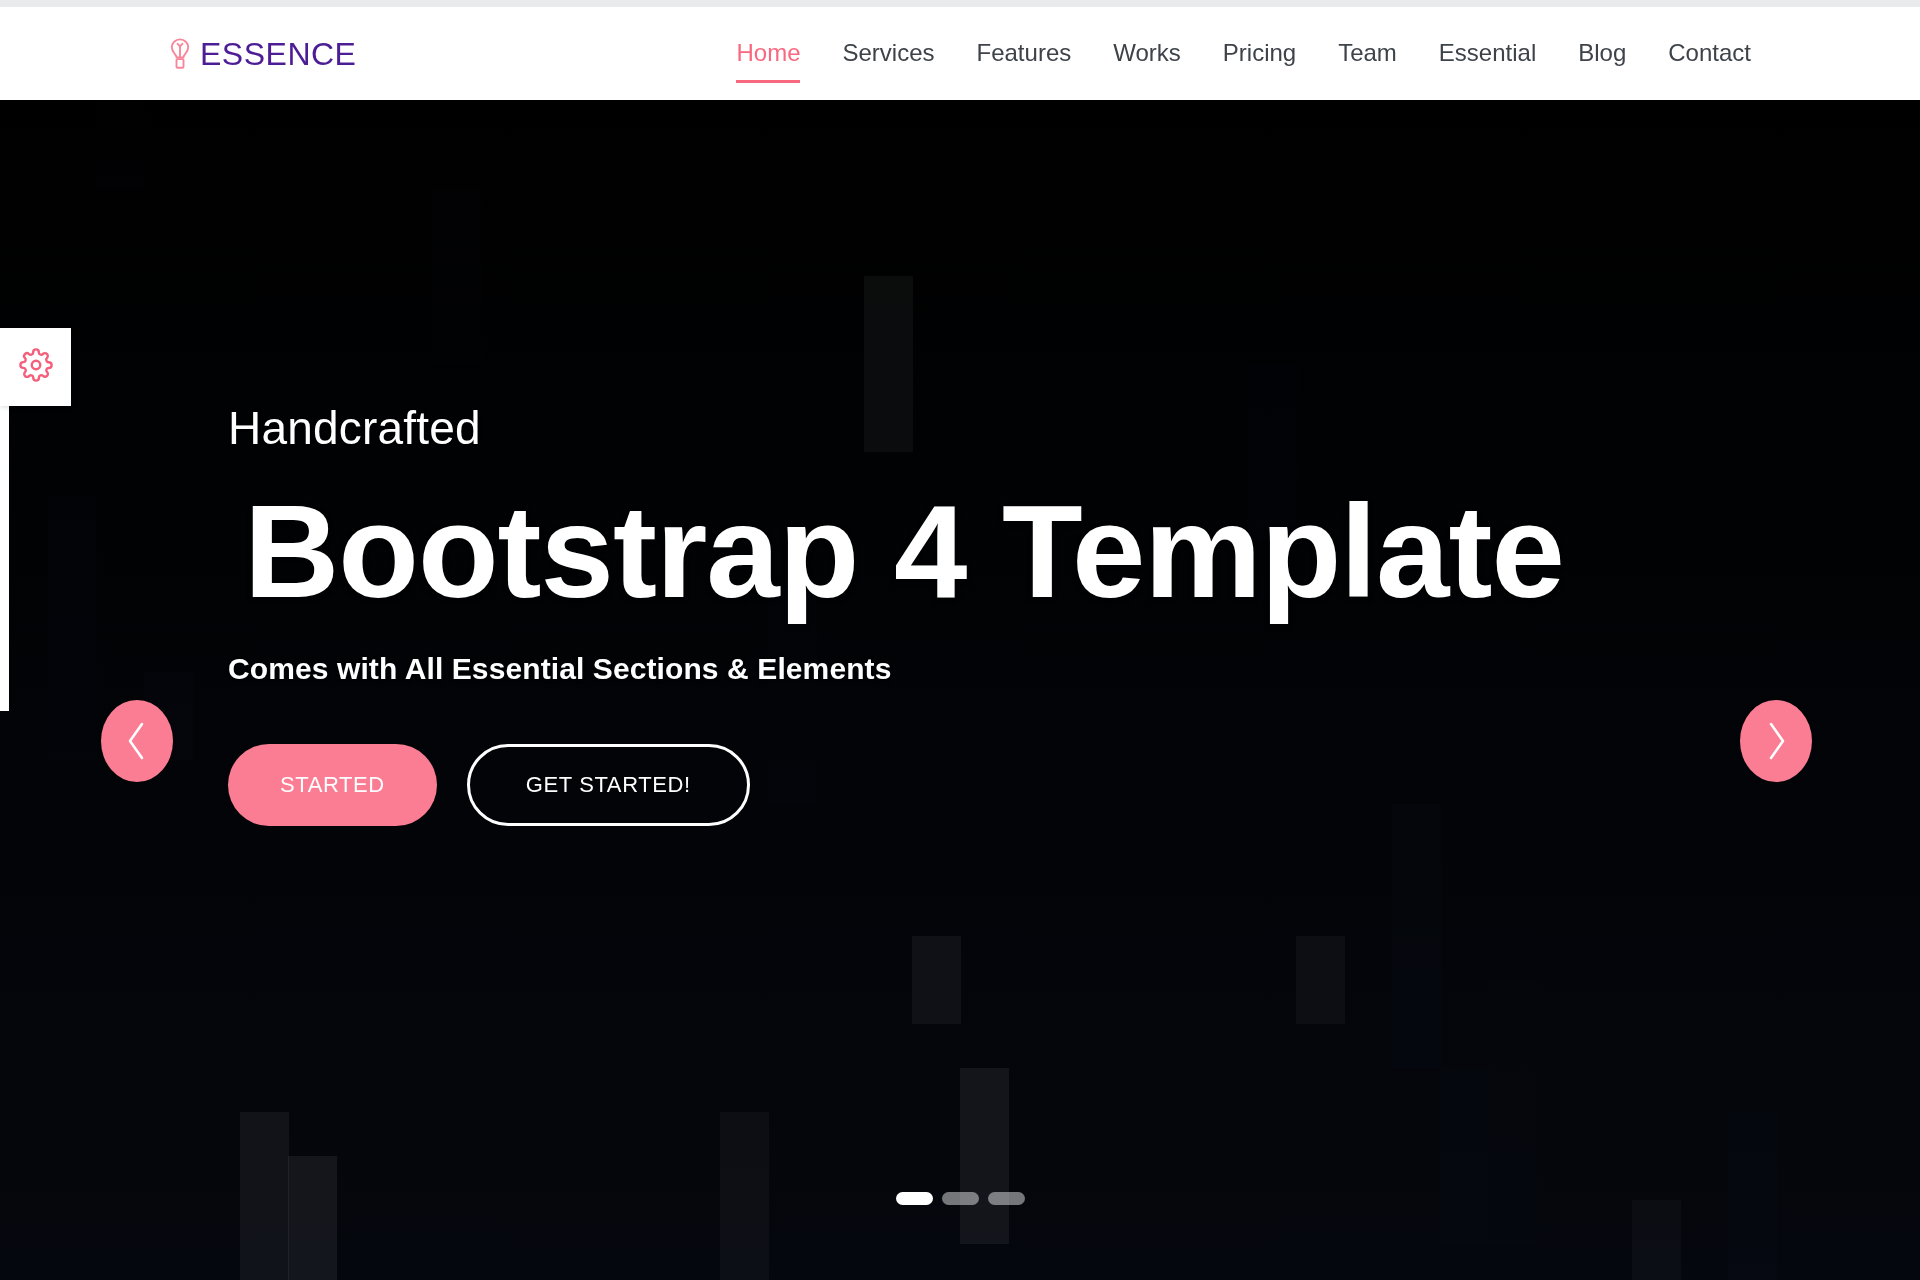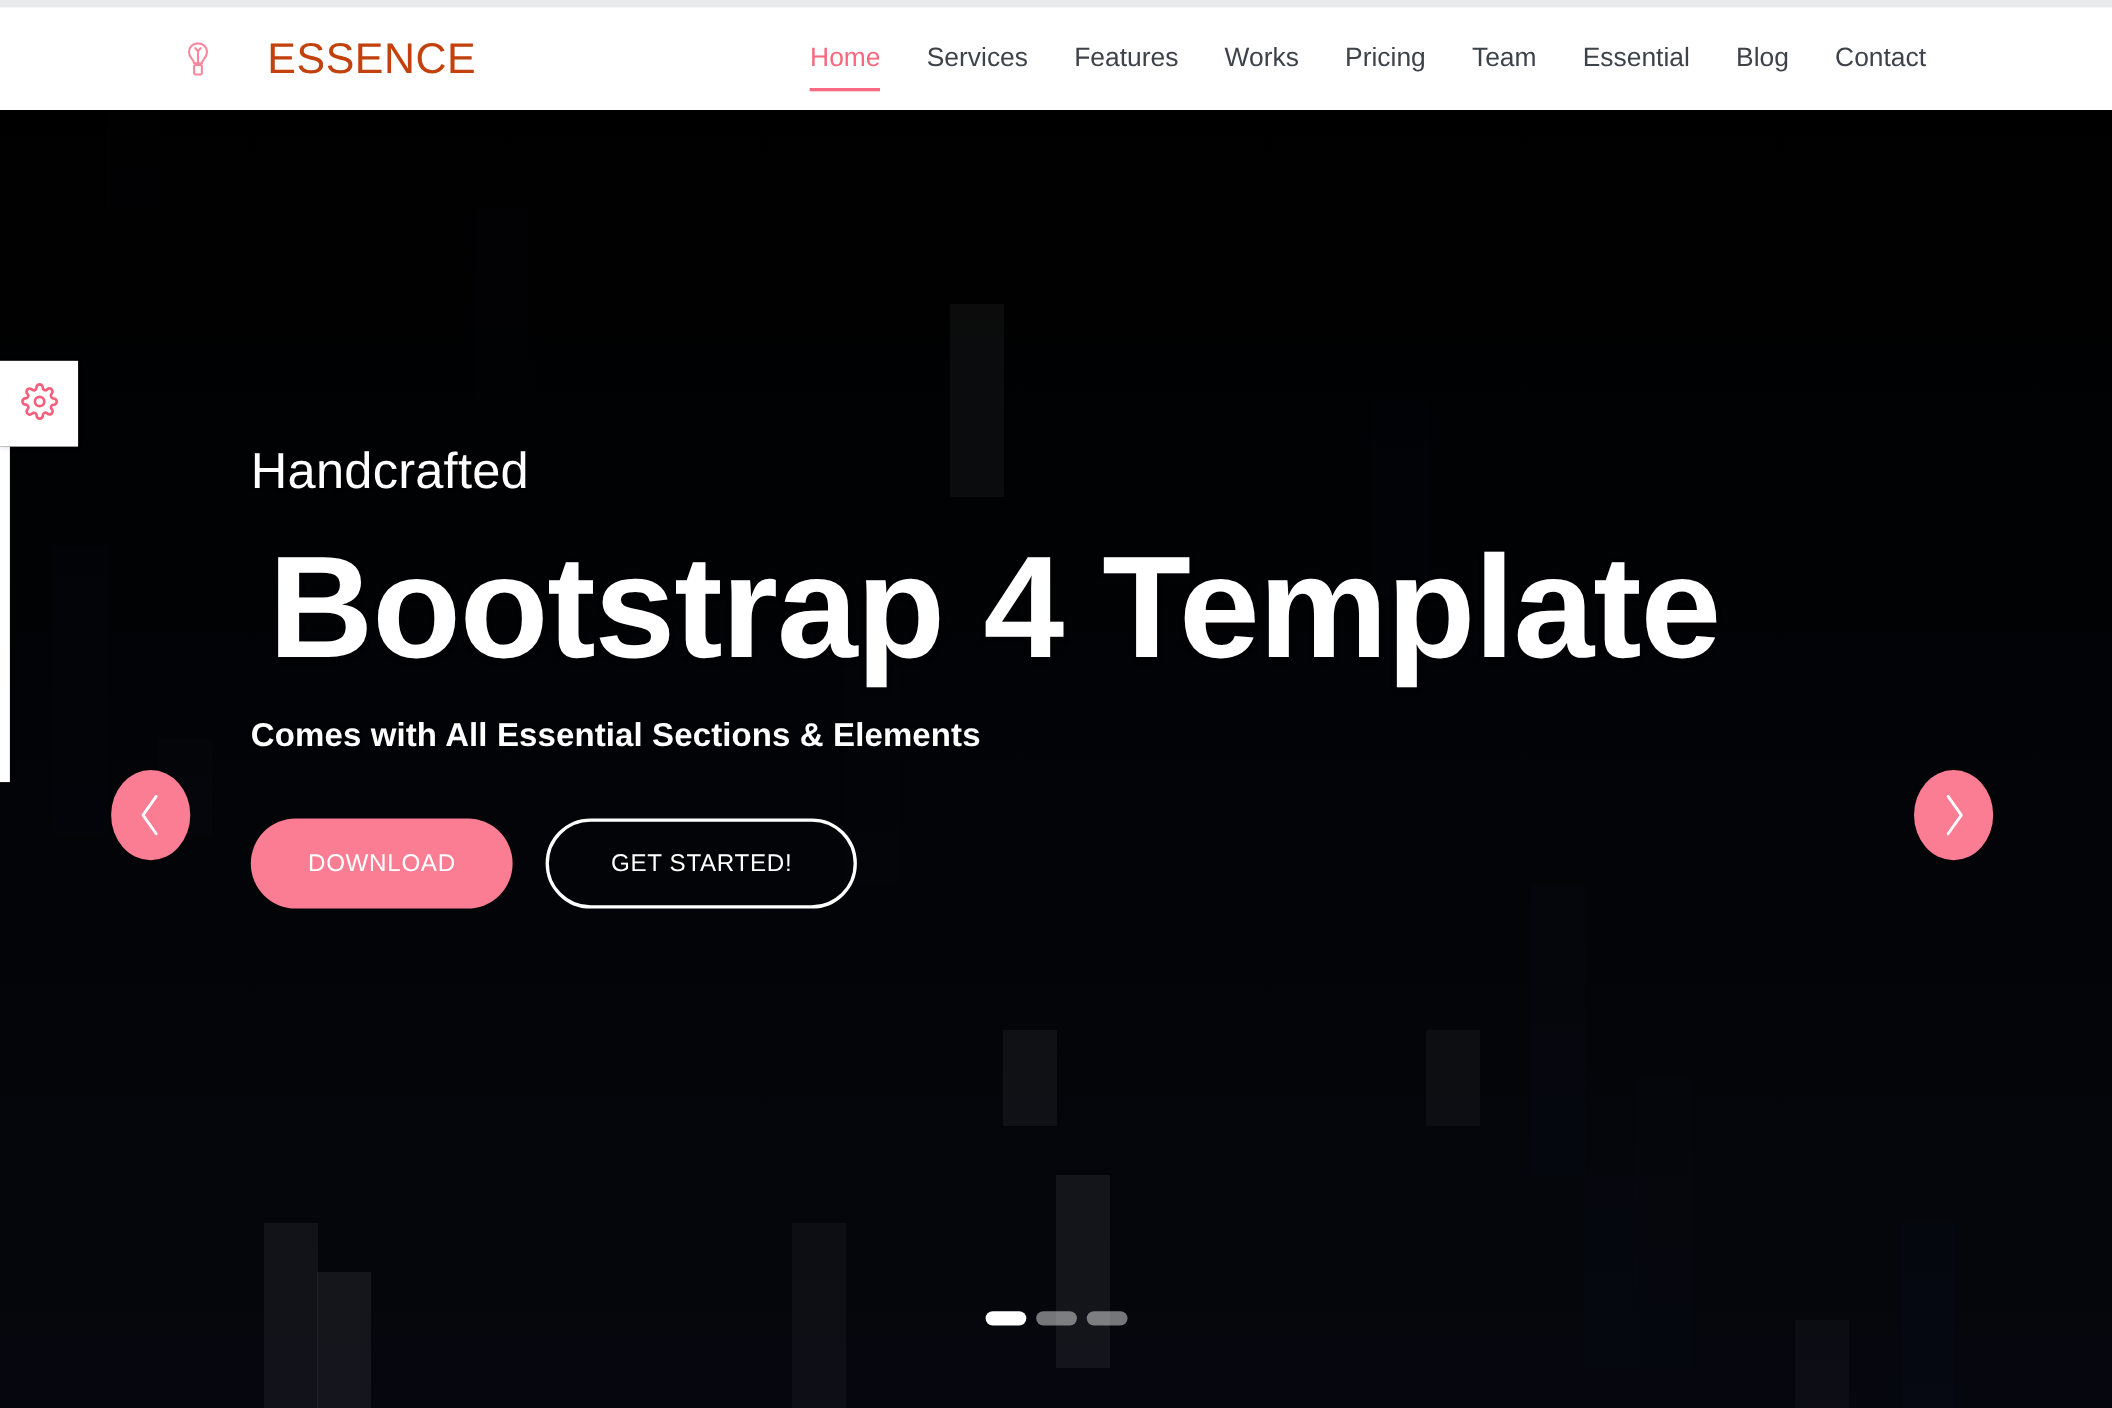--- a/index.html
+++ b/index.html
@@ -27,22 +27,22 @@
     z-index:40;
     box-shadow:0 1px 0 rgba(0,0,0,.07);
   }
   .brand {
     display:flex; align-items:center; gap:6px;
     margin-left:166px;
     text-decoration:none;
   }
   .brand .bulb { width:28px; height:34px; display:block; }
   .brand-name {
-    font-size:39px; letter-spacing:.5px; color:#c2410c;
-    font-weight:400; line-height:1;margin-left:43px;
+    font-size:32px; letter-spacing:.5px; color:#4c1d95;
+    font-weight:400; line-height:1;
   }
 
   .main-nav {
     margin-left:auto; margin-right:148px;
     display:flex; align-items:center; gap:0px;
   }
   .nav-item {
     position:relative;
     font-size:24px; color:#3d4349; text-decoration:none;
     padding:6px 21px; line-height:1.2; white-space:nowrap;
@@ -1307,21 +1307,21 @@
       </span>
     </div>
     <div class="settings-rail"></div>
 
     <div class="hero-copy">
       <div class="eyebrow">Handcrafted</div>
       <h1 class="headline">Bootstrap 4 Template</h1>
       <div class="subhead">Comes with All Essential Sections &amp; Elements</div>
 
       <div class="hero-actions">
-        <a class="btn btn-primary" href="#">DOWNLOAD</a>
+        <a class="btn btn-primary" href="#">STARTED</a>
         <a class="btn btn-ghost" href="#">GET STARTED!</a>
       </div>
     </div>
 
     <button class="car-arrow prev">
       <span>
         <svg width="26" height="42" viewBox="0 0 26 42" fill="none" stroke="#ffffff" stroke-width="2.6" stroke-linecap="round" stroke-linejoin="round">
           <polyline points="18,4 6,21 18,38"></polyline>
         </svg>
       </span>

